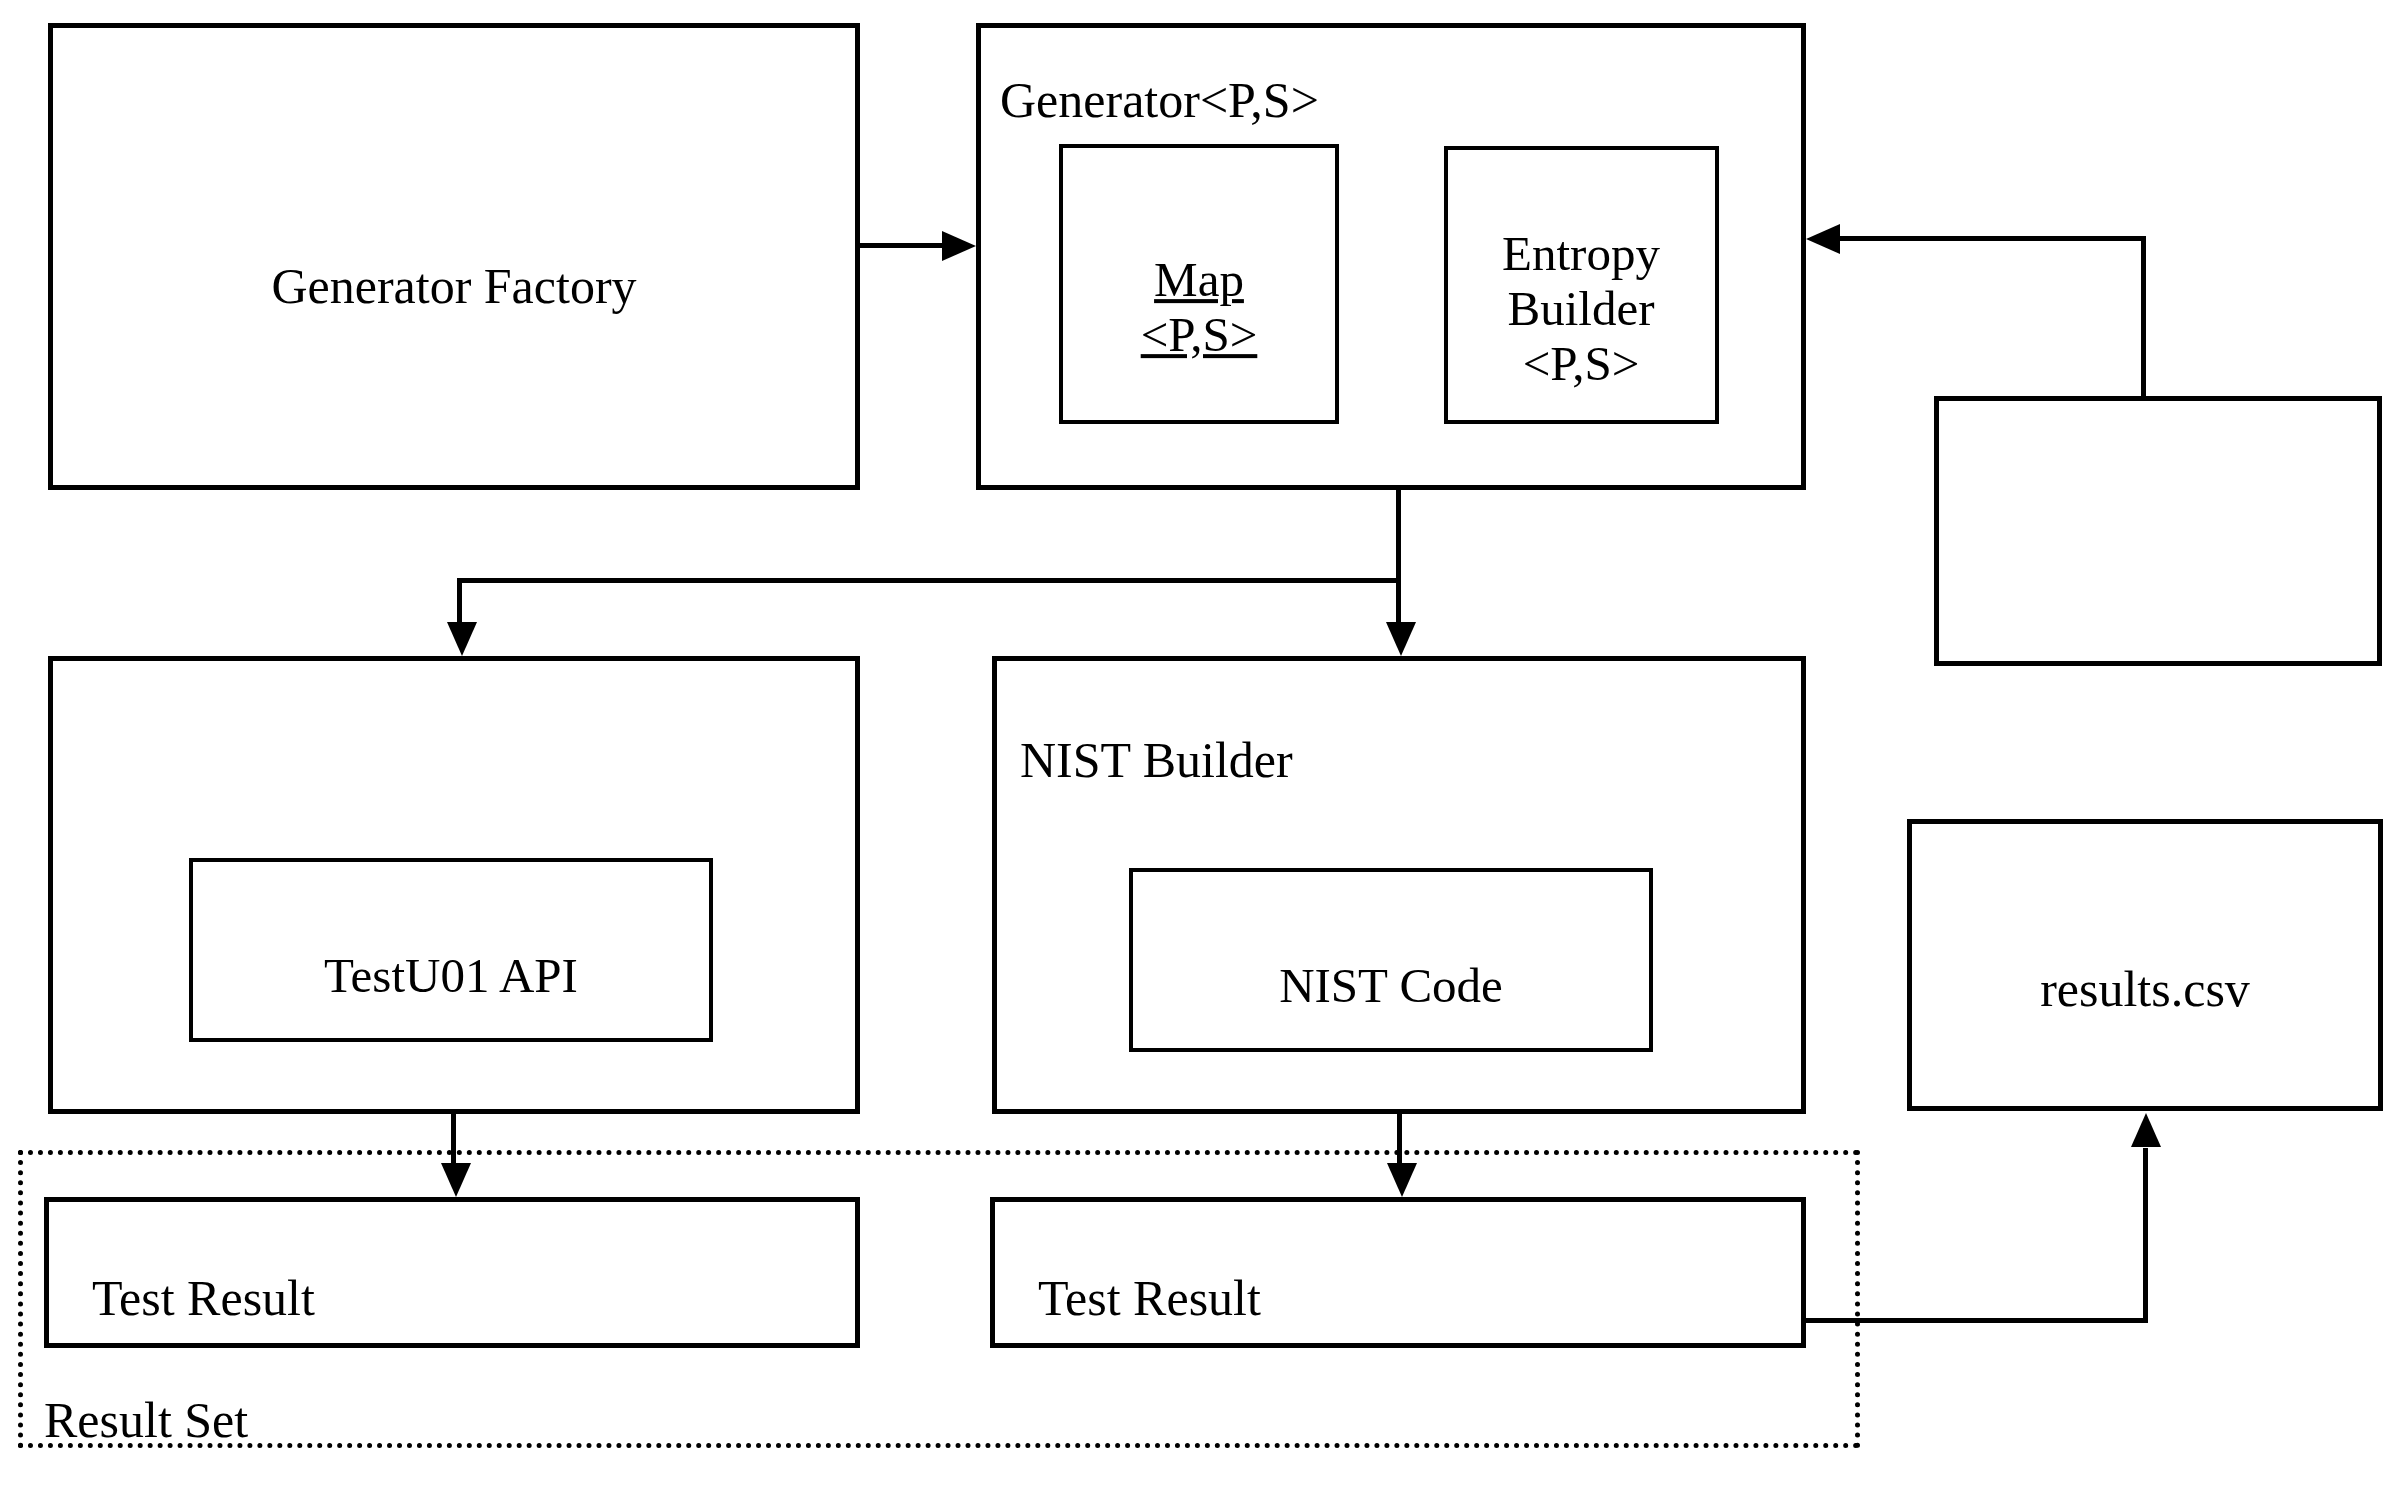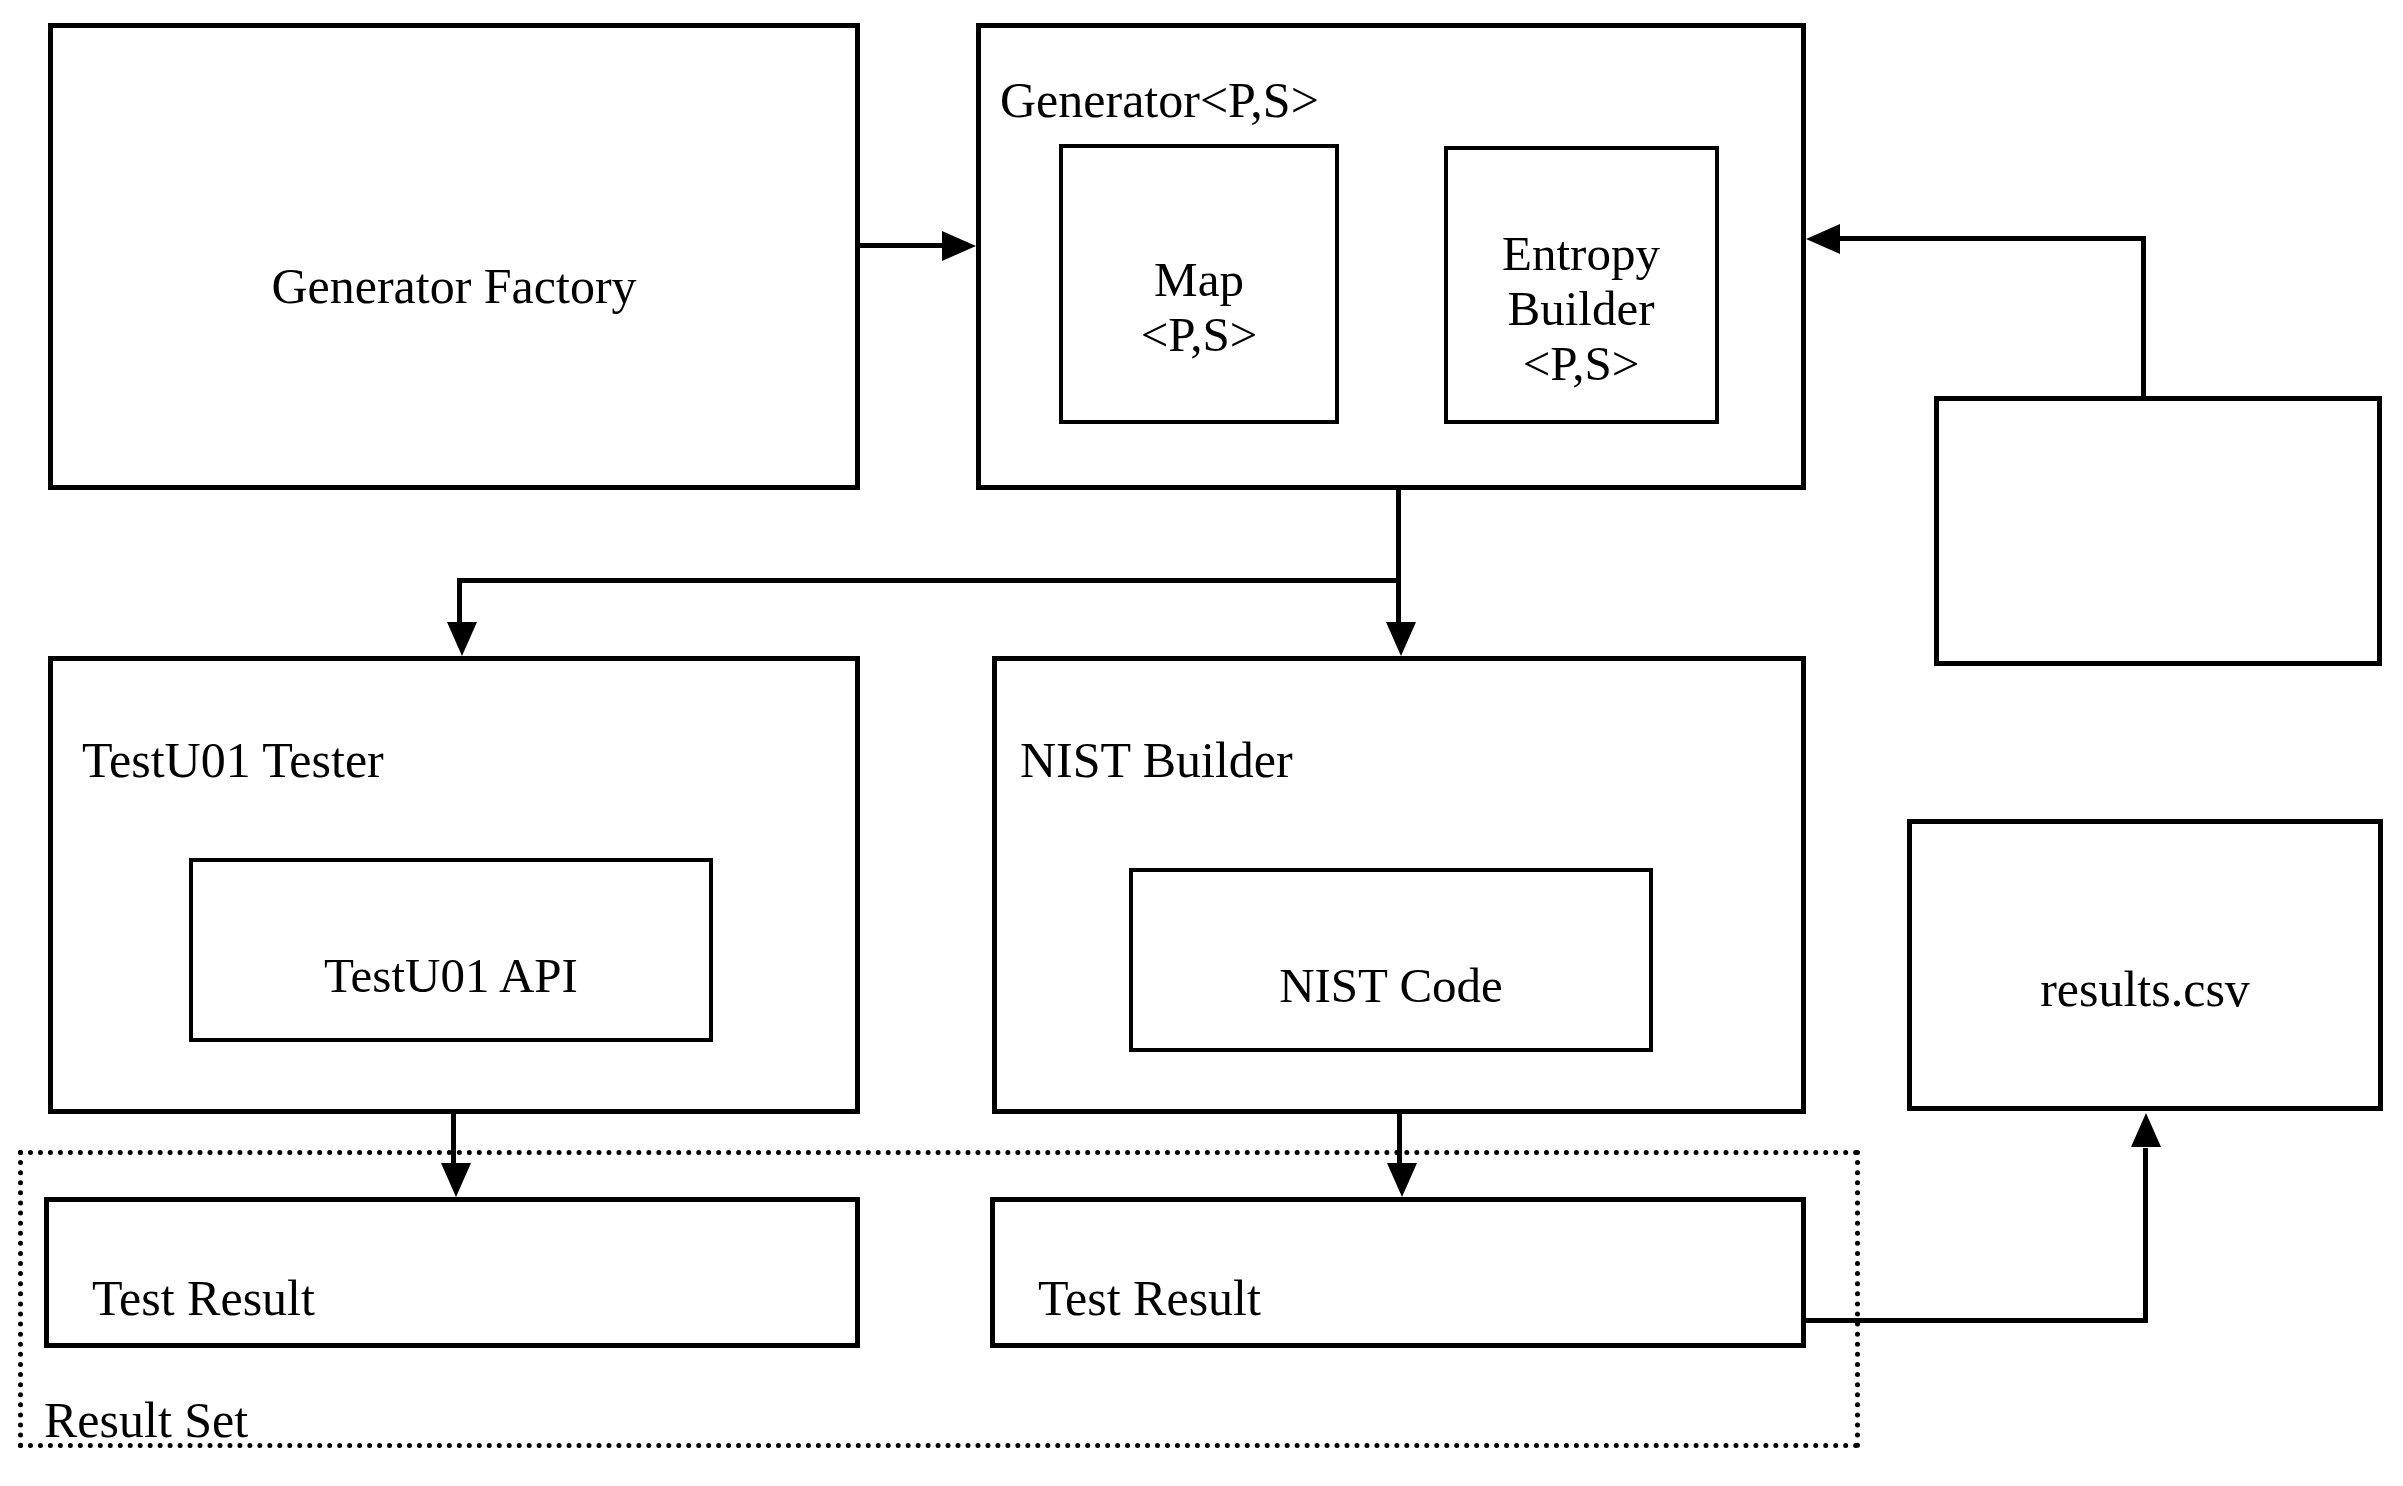--- a/index.html
+++ b/index.html
@@ -89,32 +89,31 @@
 
 <div id="canvas">
 
   <div class="box" style="left:48px; top:23px; width:812px; height:467px;"></div>
   <div class="lbl center fs-main" style="left:454px; top:262px;">Generator Factory</div>
 
   <div class="box" style="left:976px; top:23px; width:830px; height:467px;"></div>
   <div class="lbl topleft fs-main" style="left:1000px; top:48px;">Generator&lt;P,S&gt;</div>
 
   <div class="box thin" style="left:1059px; top:144px; width:280px; height:280px;"></div>
-  <div class="lbl center fs-inner" style="left:1199px; top:284px;">Map
+  <div class="lbl center fs-inner" style="left:1199px; top:284px;text-decoration:underline;">Map
 &lt;P,S&gt;</div>
 
   <div class="box thin" style="left:1444px; top:146px; width:275px; height:278px;"></div>
   <div class="lbl center fs-inner" style="left:1581px; top:285px;">Entropy
 Builder
 &lt;P,S&gt;</div>
 
   <div class="box" style="left:1934px; top:396px; width:448px; height:270px;"></div>
 
   <div class="box" style="left:48px; top:656px; width:812px; height:458px;"></div>
-  <div class="lbl topleft fs-main" style="left:82px; top:708px;">TestU01 Tester</div>
   <div class="box thin" style="left:189px; top:858px; width:524px; height:184px;"></div>
   <div class="lbl center fs-inner" style="left:451px; top:952px;">TestU01 API</div>
 
   <div class="box" style="left:992px; top:656px; width:814px; height:458px;"></div>
   <div class="lbl topleft fs-main" style="left:1020px; top:708px;">NIST Builder</div>
   <div class="box thin" style="left:1129px; top:868px; width:524px; height:184px;"></div>
   <div class="lbl center fs-inner" style="left:1391px; top:962px;text-align:right;">NIST Code</div>
 
   <div class="box" style="left:1907px; top:819px; width:476px; height:292px;"></div>
   <div class="lbl center fs-main" style="left:2145px; top:965px;">results.csv</div>

